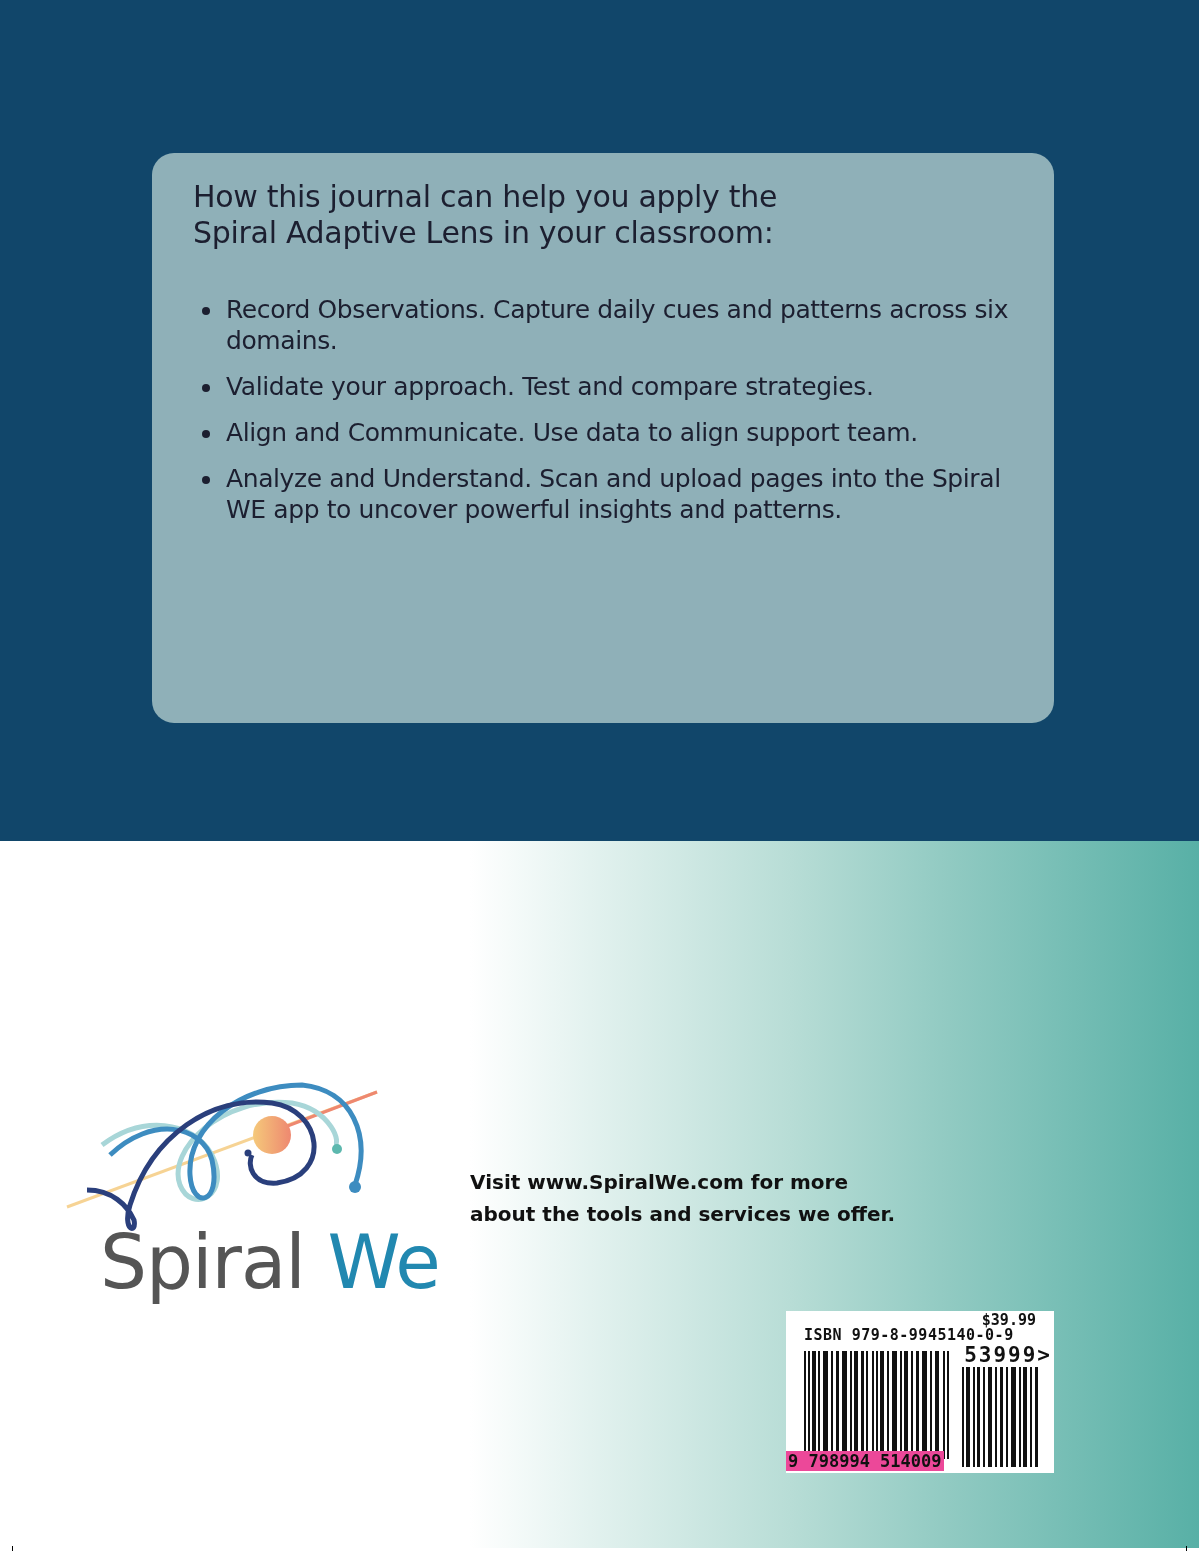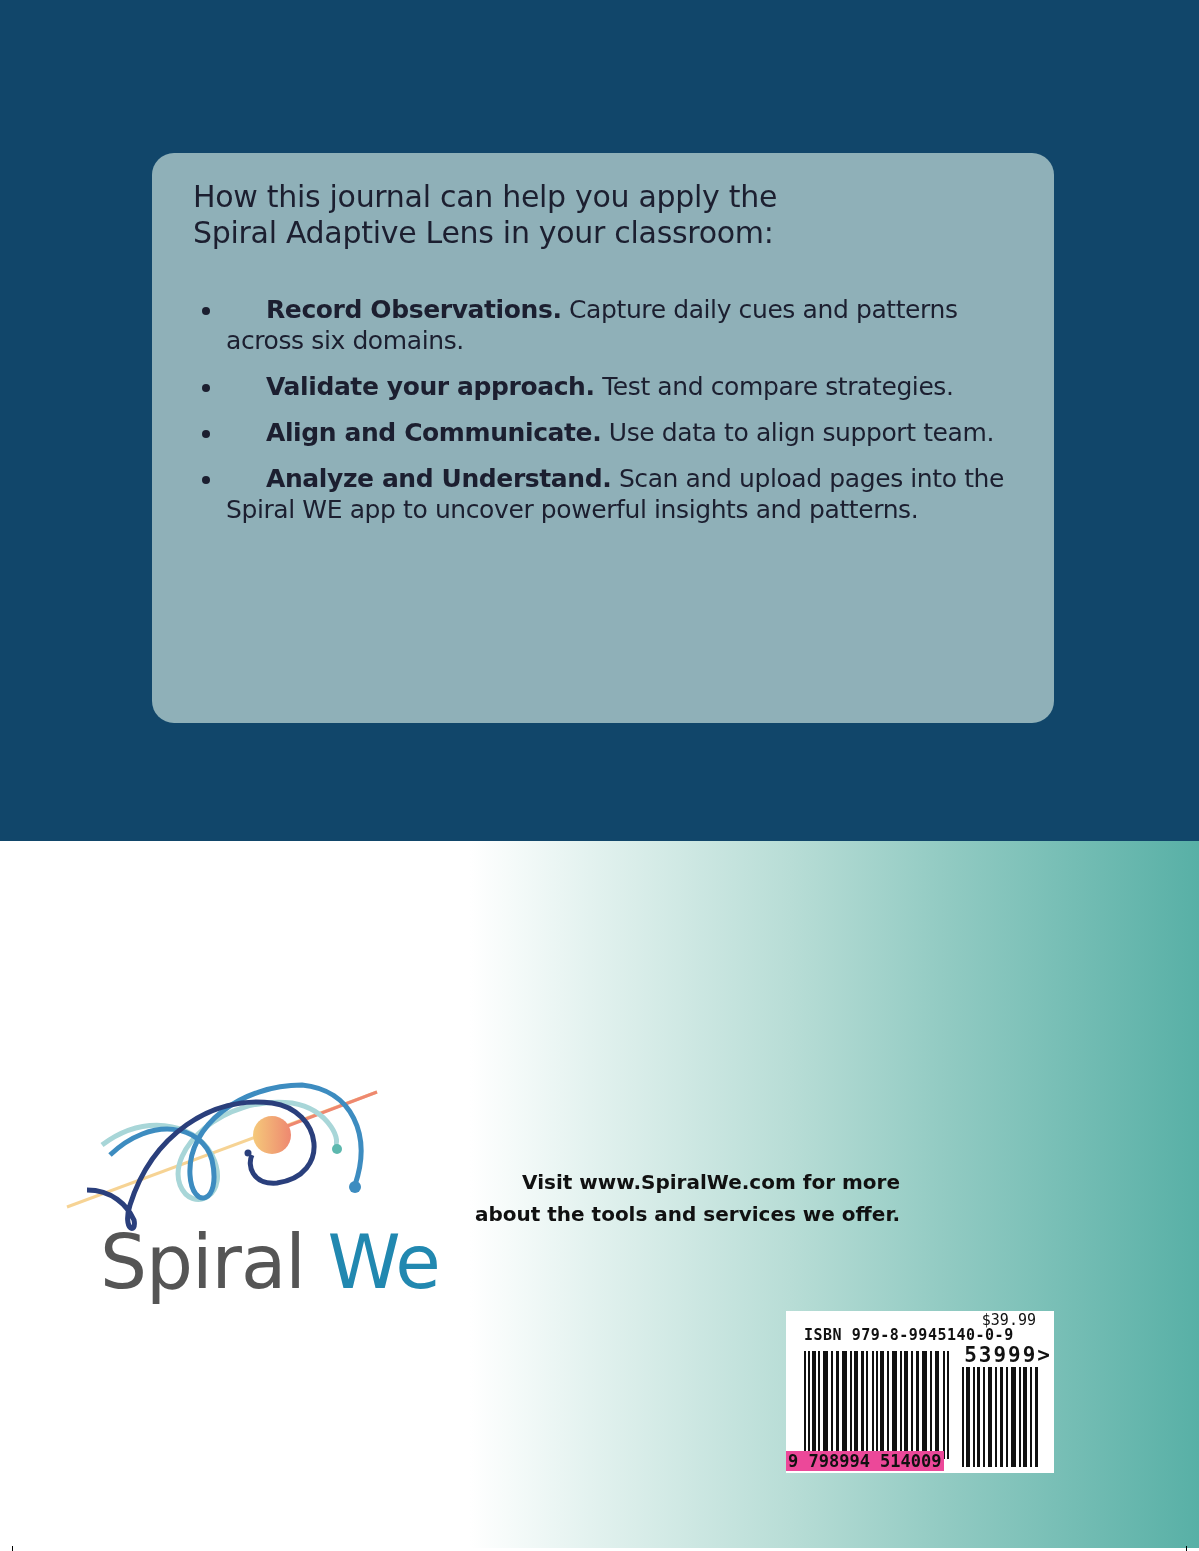--- a/index.html
+++ b/index.html
@@ -24,42 +24,42 @@
   }
   .card ul { list-style: none; margin: 43px 0 0 0; padding: 0; }
   .card li {
     position: relative; padding-left: 33px; font-size: 25px; line-height: 31px;
     margin-bottom: 15px; letter-spacing: -0.4px;
   }
   .card li .dot {
     position: absolute; left: 9px; top: 13px; width: 8px; height: 8px;
     border-radius: 50%; background: #1c1f30;
   }
-  .card li b { font-weight: bold; margin-left: 40px; }
+  .card li b { font-weight: normal; }
   .bottom {
     position: absolute; left: 0; top: 841px; width: 1199px; height: 707px;
     background: linear-gradient(to right, #ffffff 0px, #ffffff 470px, #e3f2ef 590px, #b8ddd6 790px, #93cbc3 940px, #58b0a6 1199px);
   }
   .logo { position: absolute; left: 62px; top: 1065px; width: 330px; height: 250px; }
   .logo-text {
     position: absolute; left: 100px; top: 1222px; font-size: 74px; line-height: 80px;
     font-family: "DejaVu Sans", sans-serif; letter-spacing: -1px; text-align: center;
   }
   .logo-text .s { color: #555555; }
   .logo-text .w { color: #2188b0; }
   .visit {
-    position: absolute; left: 470px; top: 1166px; width: 430px; text-align: right;
+    position: absolute; left: 470px; top: 1166px; width: 430px; text-align: left;
     font-weight: bold; font-size: 20px; line-height: 32px; color: #111111;
     font-family: "DejaVu Sans", sans-serif;
   }
   .barcode-box {
     position: absolute; left: 786px; top: 1311px; width: 268px; height: 162px;
     background: #ffffff; font-family: "DejaVu Sans Mono", monospace; color: #111;
   }
-  .price { position: absolute; right: 18px; top: 0px; font-size: 15px; font-weight: normal; margin-left: 40px; }
+  .price { position: absolute; right: 18px; top: 0px; font-size: 15px; font-weight: bold; margin-left: 40px; }
   .isbn { position: absolute; left: 18px; top: 15px; font-size: 15px; font-weight: bold; letter-spacing: 0.5px; }
   .addon-num { position: absolute; right: 2px; top: 32px; font-size: 21px; font-weight: bold; letter-spacing: 2px; }
   .bars-main { position: absolute; left: 18px; top: 40px; width: 145px; height: 108px; }
   .bars-addon { position: absolute; left: 176px; top: 56px; width: 80px; height: 100px; }
   .ean-num { position: absolute; left: 0; top: 140px; font-size: 17px; font-weight: bold; background: #ec4899; padding: 0 2px; }
   .crop { position: absolute; top: 1546px; width: 1px; height: 5px; background: #000; }
 </style>
 </head>
 <body>
 

